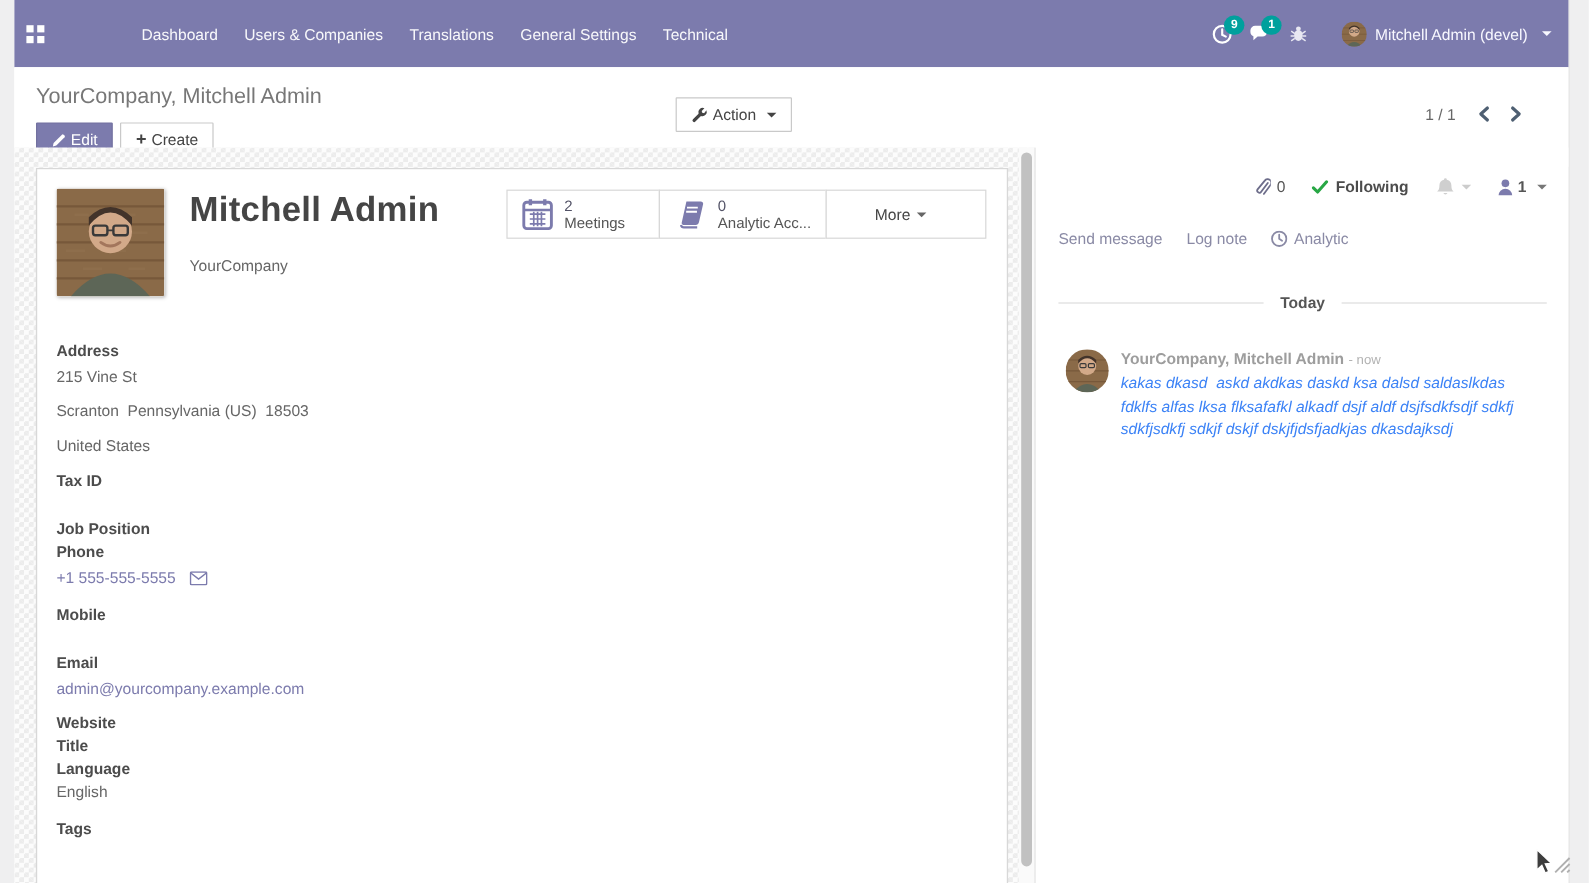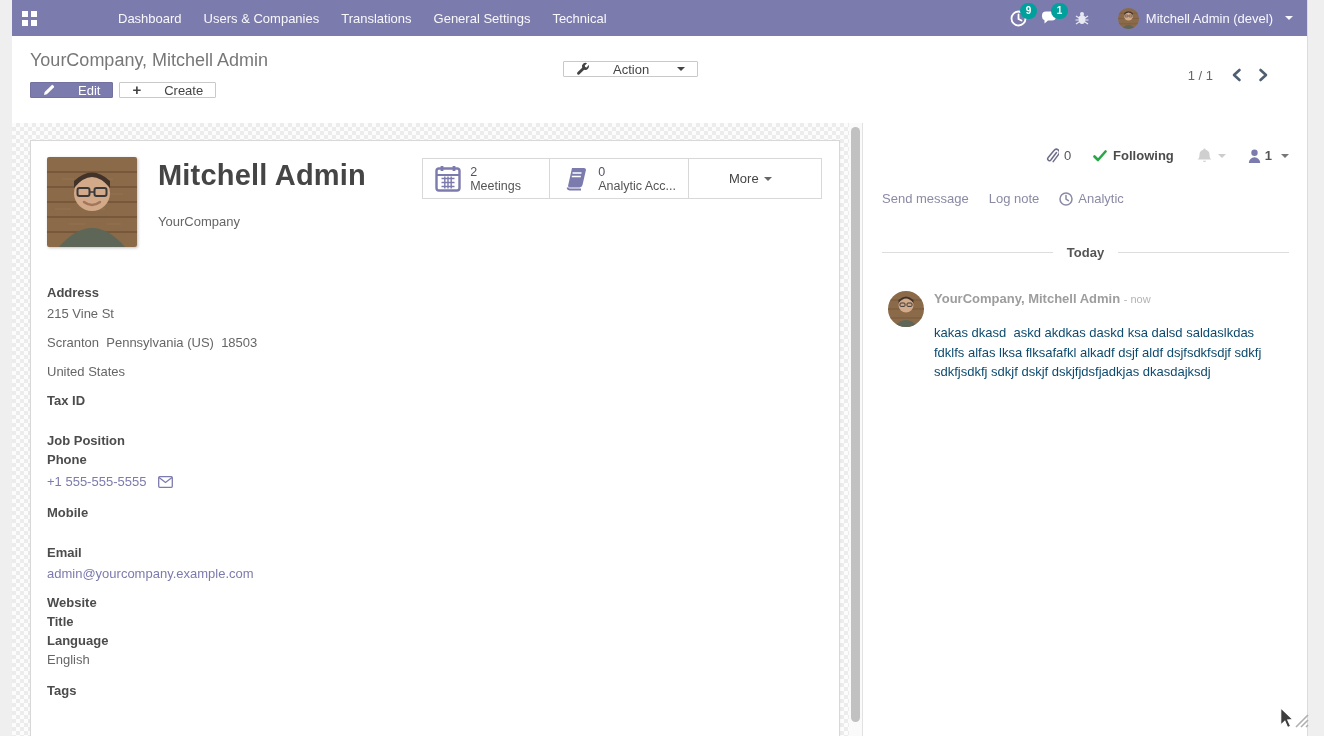--- a/index.html
+++ b/index.html
@@ -10,21 +10,21 @@
     position:relative;
     font-size:13px;
     color:#4c4c4c;
   }
   #app {
     position:absolute; left:12px; right:16px; top:0; bottom:0;
     background:#fff; border-right:1px solid #dcdcdc;
   }
   
   .navbar {
-    height:36px; background:#7c7bad; display:flex; align-items:center;
+    height:56px; background:#7c7bad; display:flex; align-items:center;
     color:#f8f8ff; padding:0 14px 0 10px;
   }
   .apps-icon { width:15px; height:15px; display:grid; grid-template-columns:6px 6px; grid-template-rows:6px 6px; gap:3px; cursor:pointer; }
   .apps-icon span { background:#fff; }
   .nav-menus { display:flex; margin-left:70px; }
   .nav-menus .menu-item { padding:11px 11px; cursor:pointer; color:rgba(255,255,255,.95); }
   .systray { margin-left:auto; display:flex; align-items:center; gap:14px; }
   .systray-icon { position:relative; display:flex; align-items:center; cursor:pointer; }
   .badge {
     position:absolute; top:-7px; left:10px; background:#00a09d; color:#fff;
@@ -32,22 +32,22 @@
   }
   .user-menu { display:flex; align-items:center; gap:7px; cursor:pointer; margin-left:14px;justify-content:space-between; }
   .avatar-mini { width:21px; height:21px; border-radius:50%; overflow:hidden; flex:none; }
   .caret { display:inline-block; width:0; height:0; border-left:4px solid transparent; border-right:4px solid transparent; border-top:4px solid currentColor; margin-left:5px; vertical-align:middle; }
 
   
   .control-panel { height:83px; background:#fff; position:relative; padding:14px 0 0 18px; }
   .breadcrumb { font-size:18px; color:#777; font-weight:normal; }
   .cp-buttons { margin-top:11px; display:flex; gap:6px; }
   .btn {
-    display:inline-flex; align-items:center; gap:23px; font-size:13px;
-    border-radius:1px; padding:5px 12px; height:16px; cursor:pointer; border:1px solid transparent;
+    display:inline-flex; align-items:center; gap:4px; font-size:13px;
+    border-radius:1px; padding:5px 12px; height:29px; cursor:pointer; border:1px solid transparent;
   }
   .btn-primary { background:#7c7bad; border-color:#72719f; color:#fff; }
   .btn-default { background:#fff; border-color:#c9c9c9; color:#444; }
   .action-btn { position:absolute; left:551px; top:25px; }
   .pager { position:absolute; right:38px; top:32px; display:flex; align-items:flex-start; gap:18px; color:#666; }
   .pager-arrows { display:flex; gap:16px; }
   .chev { cursor:pointer; display:flex; align-items:center; }
 
   
   .content { position:absolute; top:123px; left:0; right:0; bottom:0; }
@@ -106,21 +106,21 @@
   .chatter-actions .c-link { color:#8a8aa5; cursor:pointer; display:flex; align-items:center; gap:5px; }
   .date-divider { margin-top:39px; display:flex; align-items:center; color:#555; font-weight:bold; }
   .date-divider:before,.date-divider:after { content:""; flex:1; border-top:1px solid #ddd; }
   .date-divider span { padding:0 14px; }
   .message { margin-top:31px; display:flex; }
   .msg-avatar { width:36px; height:36px; border-radius:50%; overflow:hidden; flex:none; margin-left:6px; }
   .msg-body { margin-left:10px; width:352px; }
   .msg-author-line { color:#9d9d9d; }
   .msg-author { font-weight:bold; cursor:pointer; }
   .msg-time { font-size:11px; color:#b3b3b3; }
-  .msg-text { margin-top:17px; color:#0c4a6e; line-height:19.5px; white-space:pre-wrap; }
+  .msg-text { margin-top:3px; color:#3b82f6; line-height:19.5px; white-space:pre-wrap;font-style:italic; }
 
   
   .grip { position:absolute; left:1292px; top:711px; }
   .mouse-cursor { position:absolute; left:1278px; top:707px; }
 
   svg { display:block; }
 </style>
 </head>
 <body>
 

